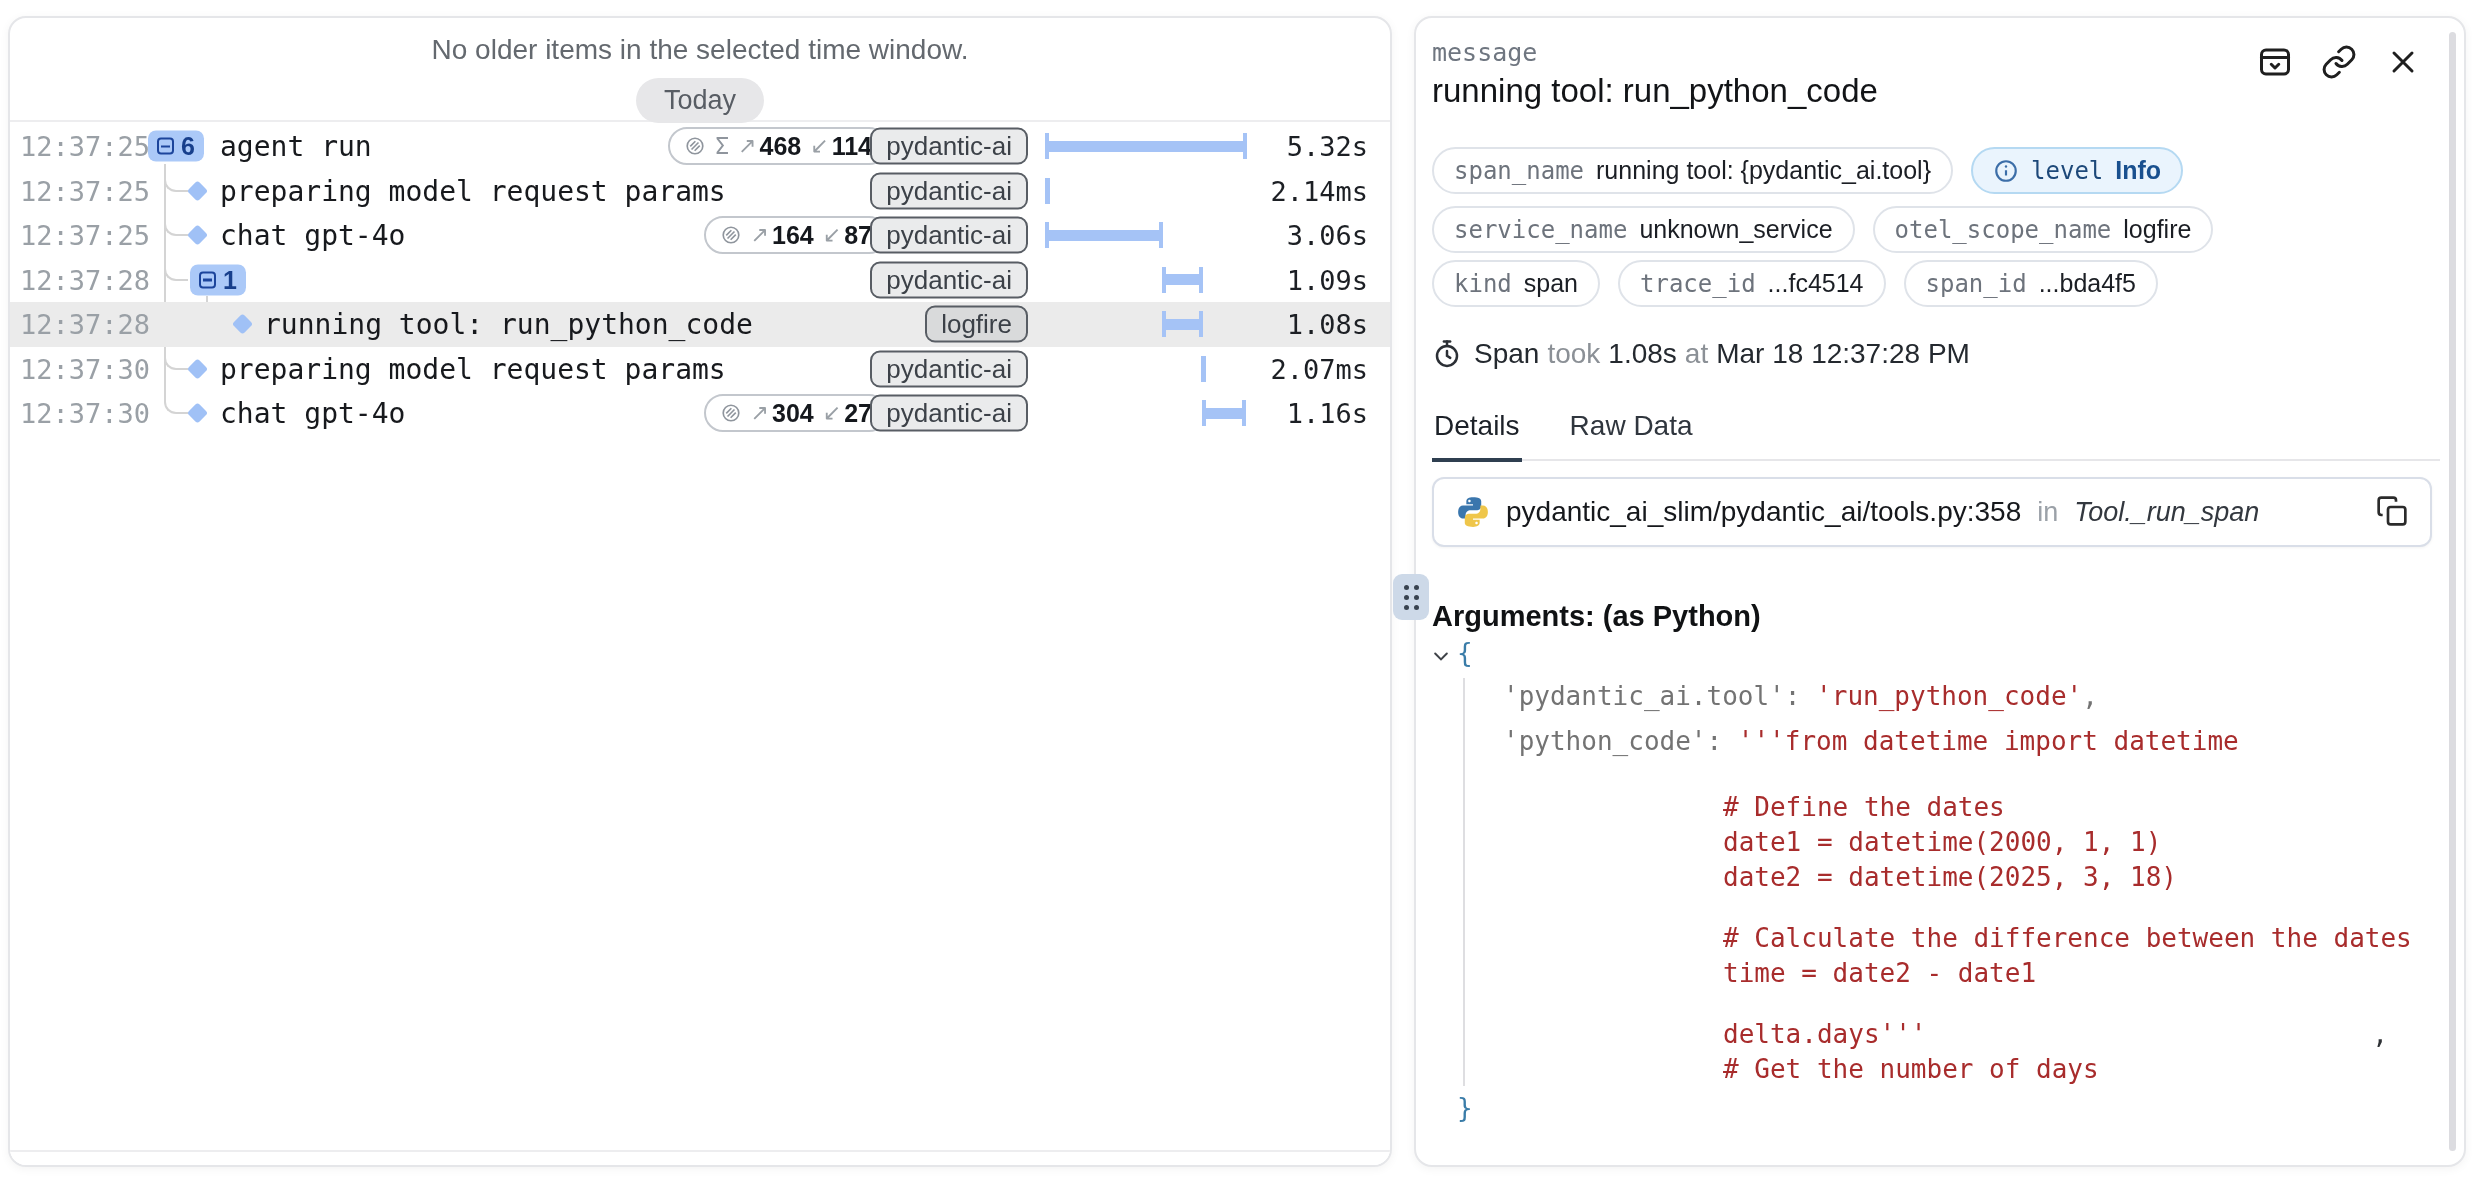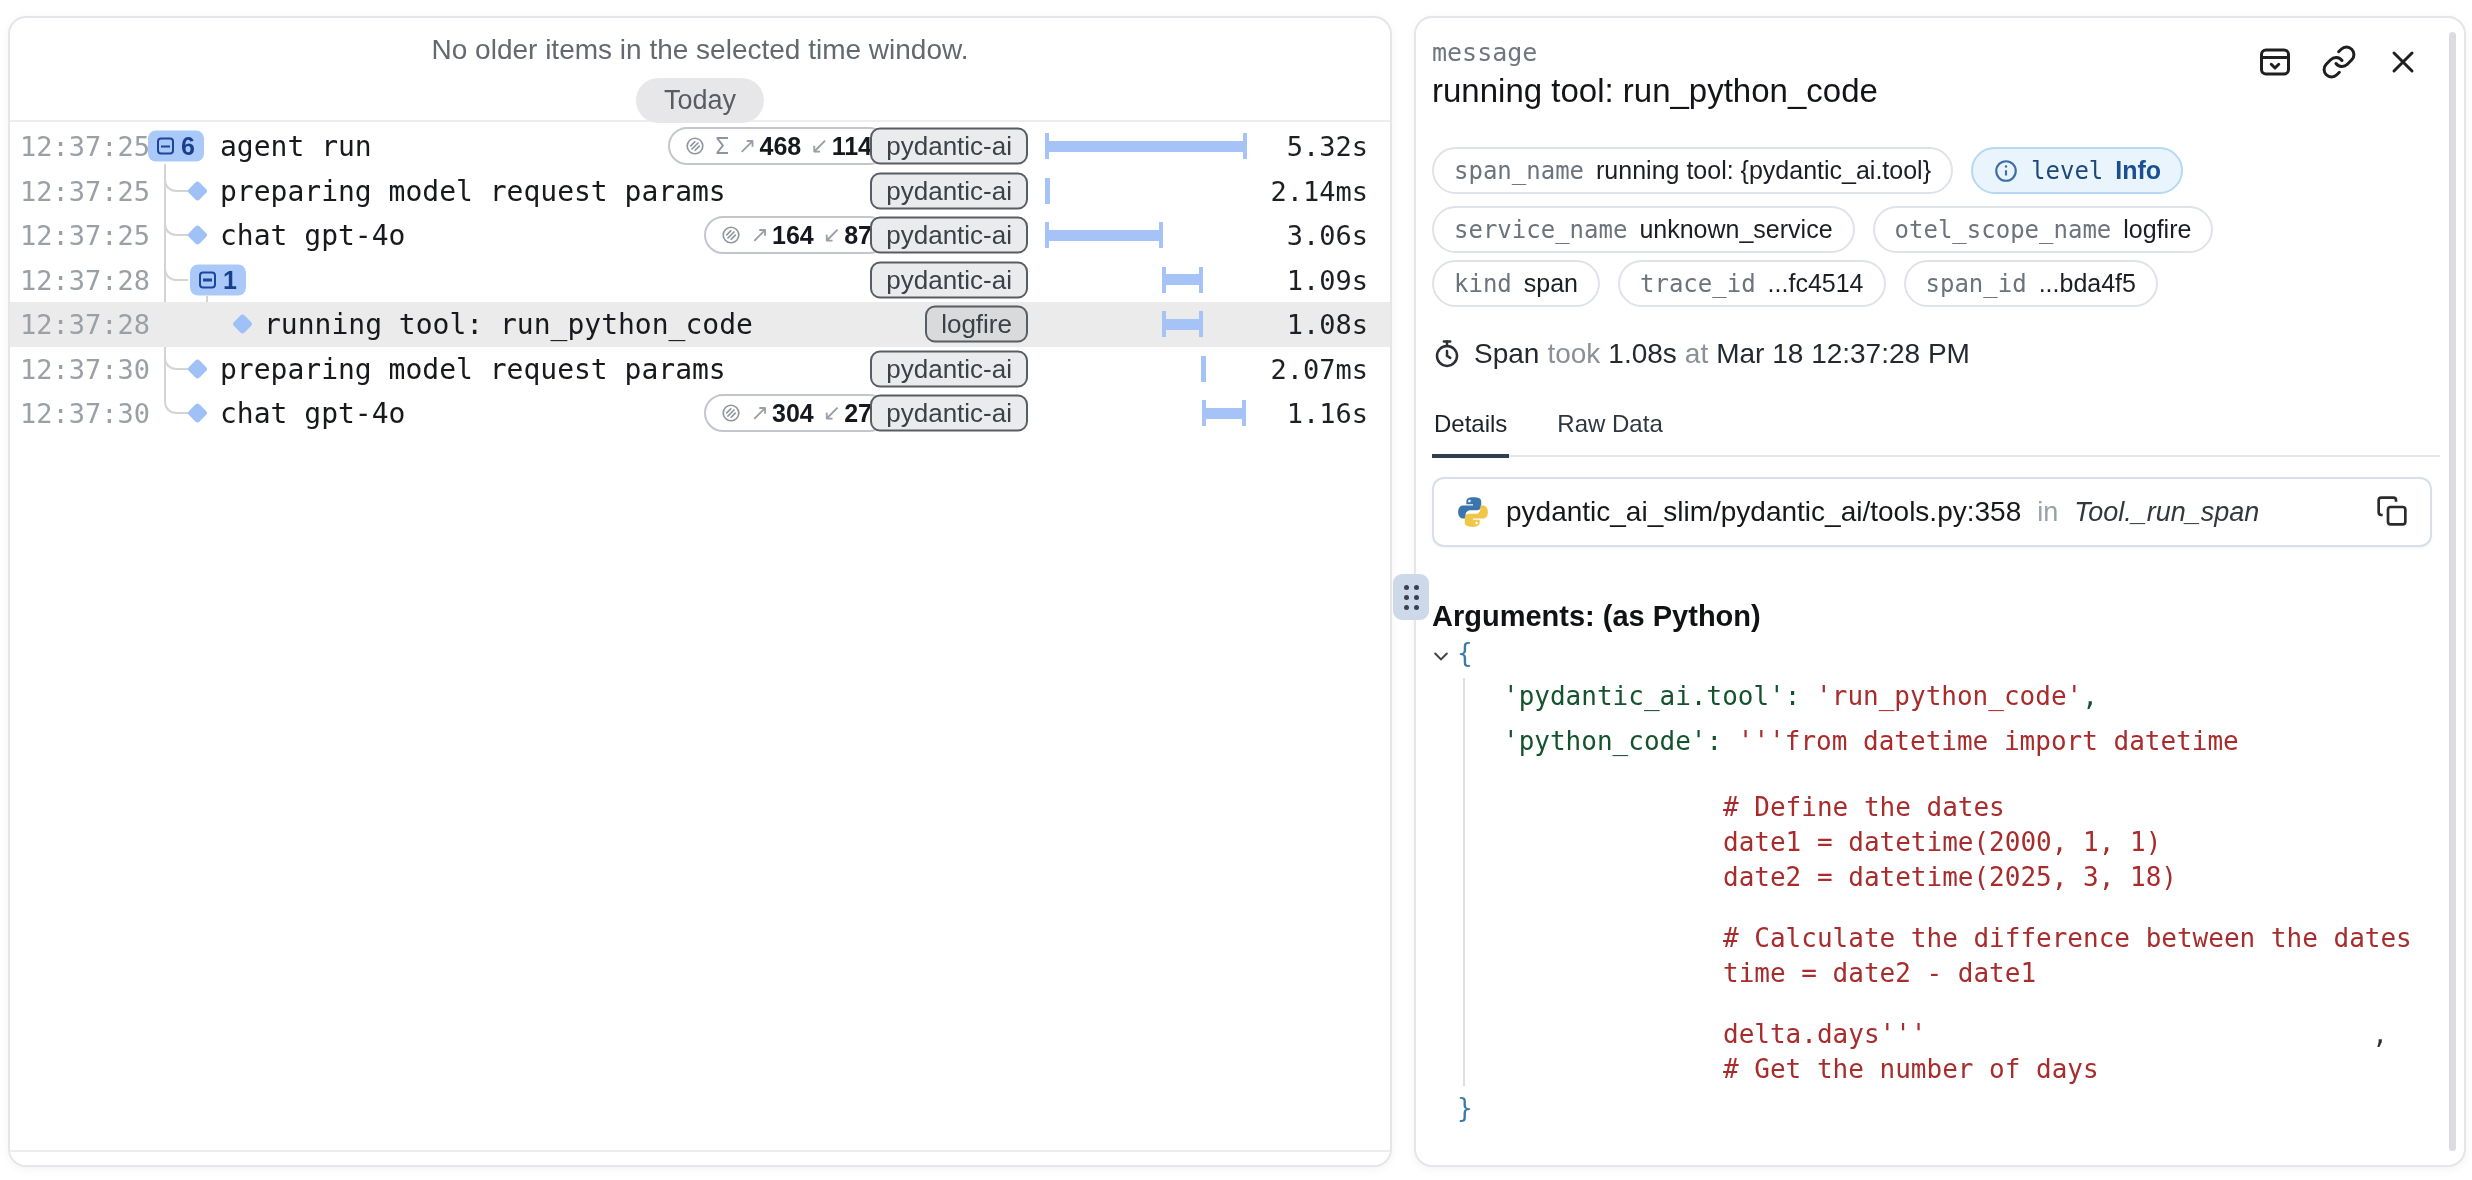--- a/index.html
+++ b/index.html
@@ -73,21 +73,21 @@
   .pill.info { background:#eaf4fd; border-color:#b5d9f2; }
   .pill.info .pkey { color:#1d4879; }
   .pill.info .pval { color:#19508f; font-weight:700; }
   .pill.info svg { width:26px; height:26px; stroke:#3c6ea8; fill:none; stroke-width:2; }
 
   .took { position:absolute; left:16px; top:320px; display:flex; align-items:center; gap:8px; font-size:28px; }
   .took svg { width:30px; height:30px; stroke:#2b2f35; fill:none; stroke-width:2; stroke-linecap:round; margin-right:4px; }
   .took .dark { color:#24292f; } .took .mut { color:#8b9096; }
 
   .tabs { position:absolute; left:16px; right:24px; top:392px; border-bottom:2px solid #e6e6e9; display:flex; gap:46px; }
-  .tab { font-size:24px; color:#30363e; padding:0 2px 16px 2px; border-bottom:4px solid transparent;
+  .tab { font-size:28px; color:#30363e; padding:0 2px 16px 2px; border-bottom:4px solid transparent;
          margin-bottom:-3px; cursor:pointer; background:none; border-top:none; border-left:none; border-right:none;
          font-family:"Liberation Sans",sans-serif; }
   .tab.active { border-bottom-color:#2f3f50; color:#1c2128; }
 
   .source-box { position:absolute; left:16px; right:32px; top:459px; height:70px; border:2px solid #d9dee8;
                 border-radius:12px; box-shadow:0 1px 3px rgba(0,0,0,.05); display:flex; align-items:center;
                 gap:16px; padding:0 22px; background:#fff; }
   .source-box .path { font-size:28px; color:#16181c; }
   .source-box .prep { font-size:27px; color:#9ba1a8; }
   .source-box .loc  { font-size:27px; color:#33383f; font-style:italic; }
@@ -99,21 +99,21 @@
   #code { position:absolute; left:41px; top:614px; right:20px;
           font-family:"DejaVu Sans Mono",monospace; font-size:26px; color:#2f3236; }
   #code .guide { position:absolute; left:6px; top:46px; height:408px; width:2px; background:#dedee1; }
   #code .chev { position:absolute; left:-26px; top:10px; cursor:pointer; }
   #code .chev svg { width:20px; height:20px; stroke:#3f4348; fill:none; stroke-width:2.4; stroke-linecap:round; }
   .cline { position:relative; white-space:pre; }
   .l-open,.l-close { height:42px; line-height:42px; color:#3a7ca8; }
   .l-entry { height:45px; line-height:45px; padding-left:46px; }
   .l-cont  { height:35px; line-height:35px; padding-left:266px; }
   .l-blank { height:26px; }
-  .seg-k,.seg-p { color:#14532d;text-align:right; }
+  .seg-k,.seg-p { color:#737373;text-align:right; }
   .seg-s { color:#a82c2c; }
   .comma-right { position:absolute; right:56px; color:#2f3236; }
 
   .scroll-thumb { position:absolute; right:8px; top:14px; bottom:14px; width:7px;
                   background:#dcdce0; border-radius:4px; cursor:pointer; }
 
   #drag-handle { position:absolute; left:1393px; top:574px; width:36px; height:46px; background:#cdd9e8;
                  border-radius:9px; display:grid; grid-template-columns:5px 5px; grid-template-rows:5px 5px 5px;
                  gap:5px; justify-content:center; align-content:center; cursor:col-resize; z-index:5; }
   #drag-handle span { width:5px; height:5px; border-radius:50%; background:#39434f; }

